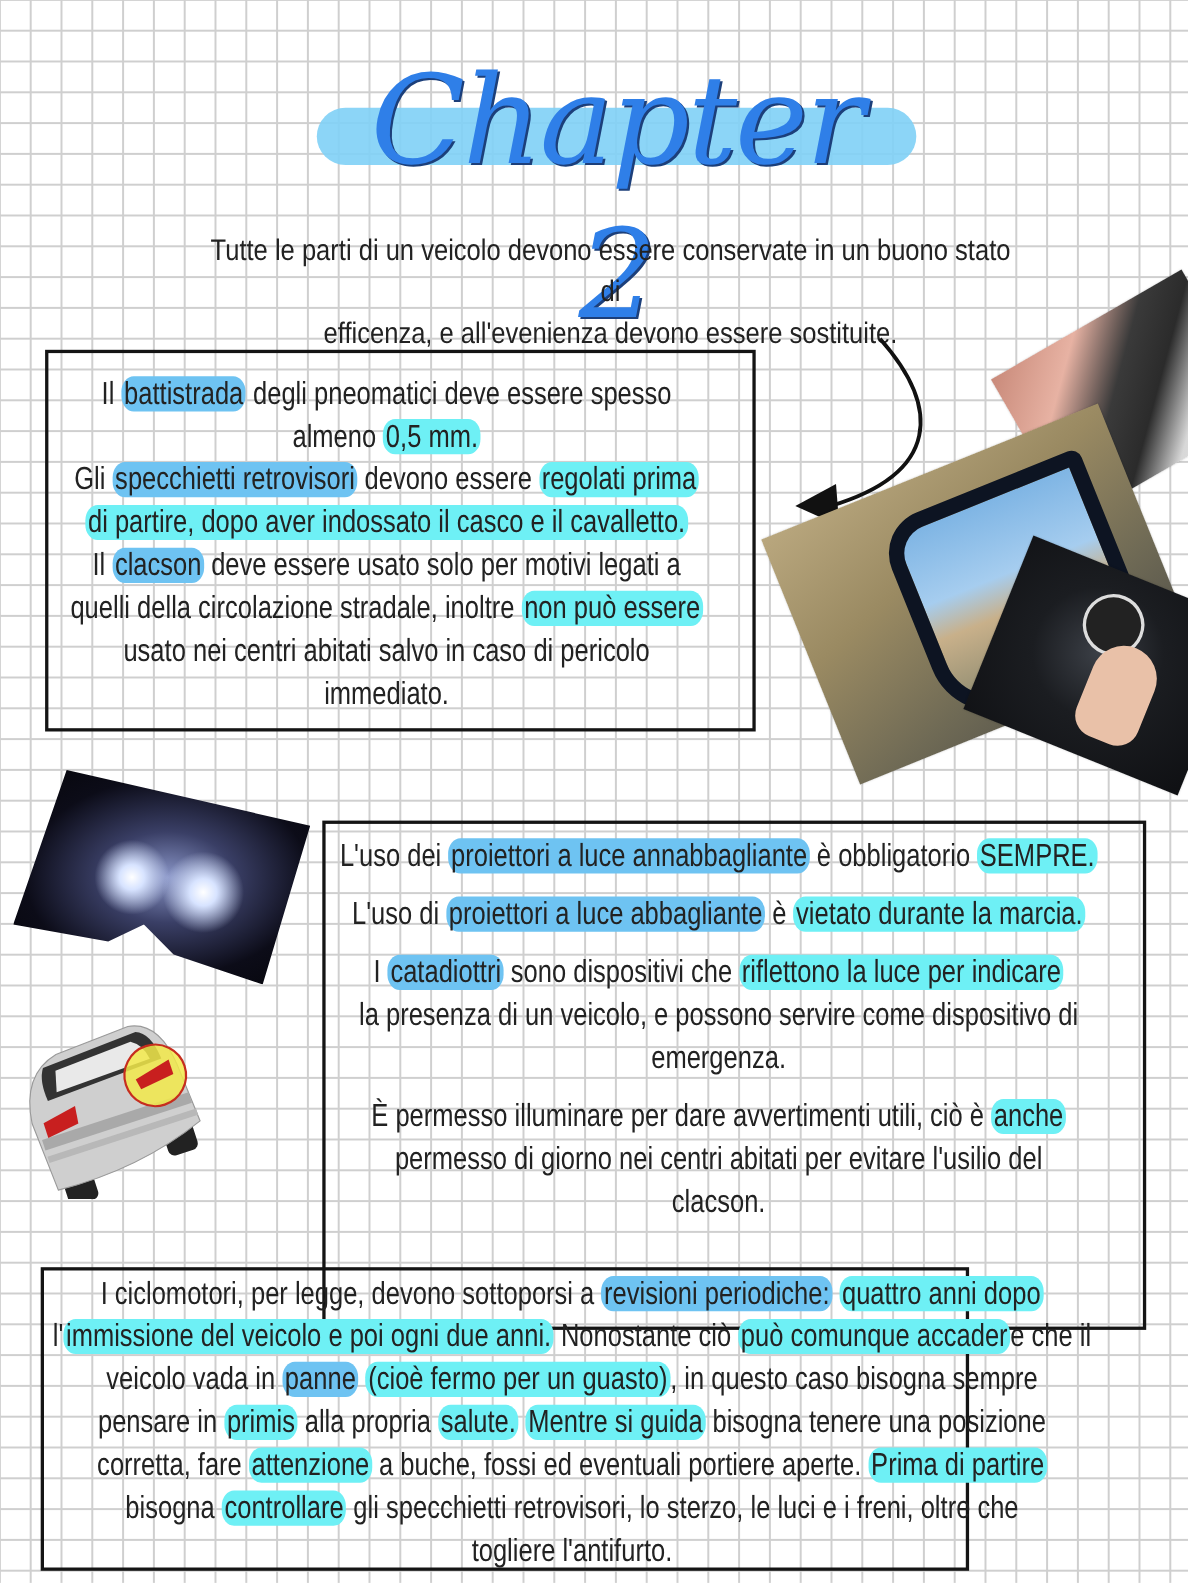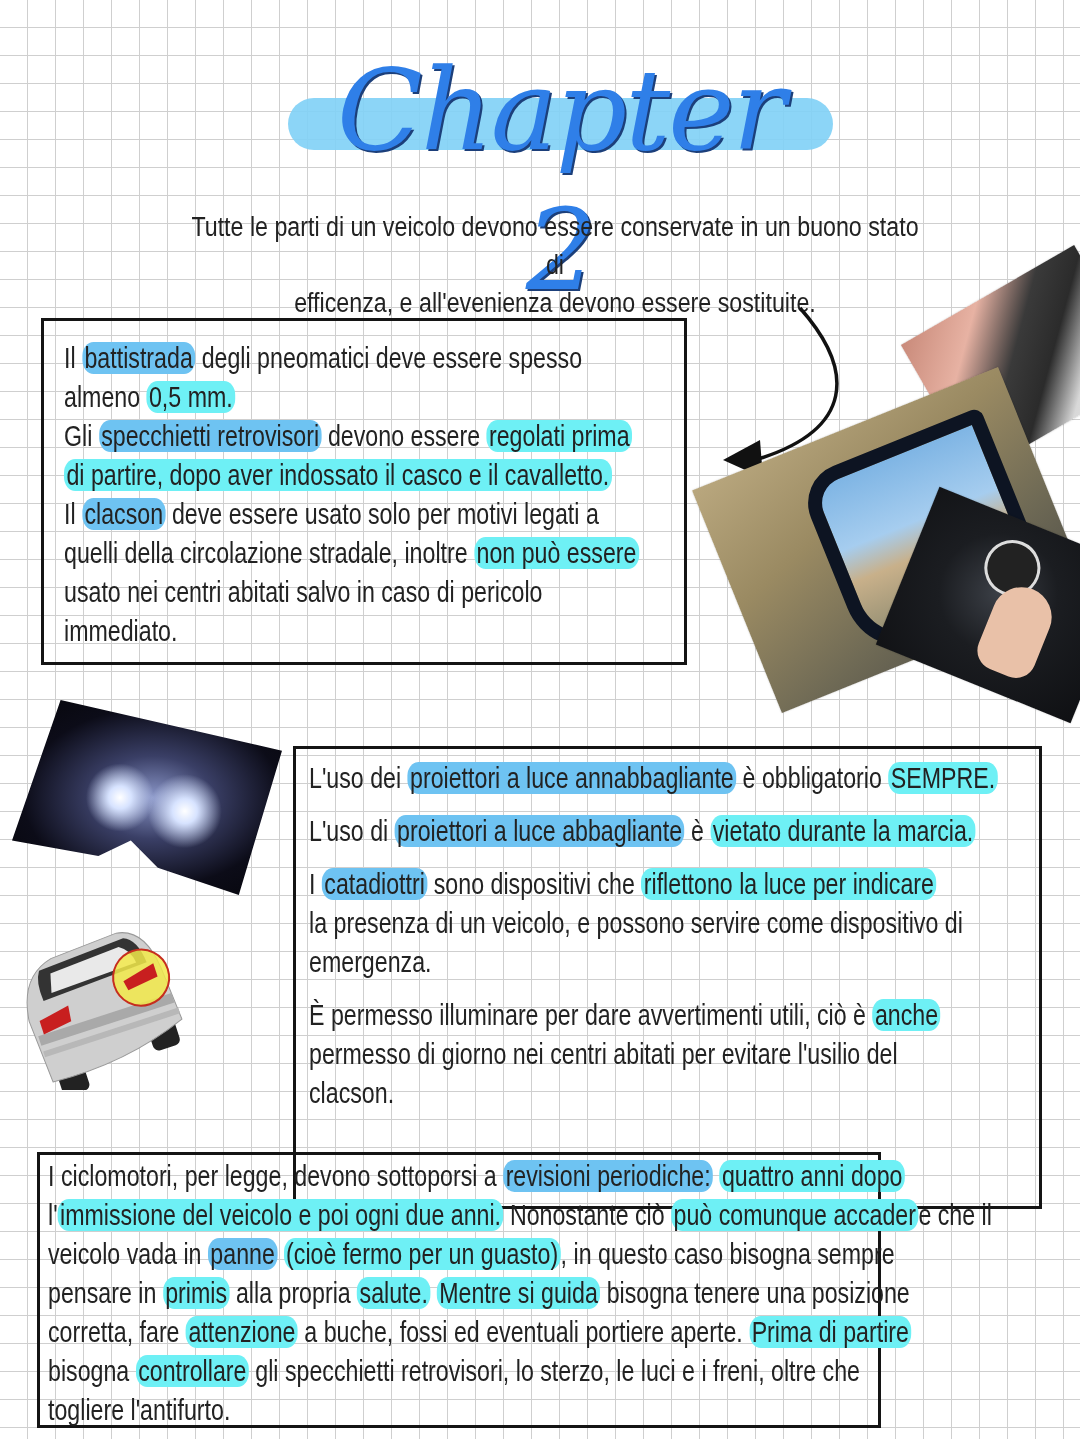--- a/index.html
+++ b/index.html
@@ -55,20 +55,21 @@
       font-weight: 300;
       transform: scaleX(0.86);
       transform-origin: center top;
     }
     .box {
       position: absolute;
       border: 3px solid #141414;
       box-sizing: border-box;
       font-family: "Liberation Sans", sans-serif;
       color: #222;
+      text-align: center;
     }
     .box .txt {
       transform-origin: left top;
       white-space: nowrap;
     }
     .box1 { left: 41px; top: 318px; width: 646px; height: 347px; }
     .box1 .txt {
       position: absolute; left: 20px; top: 18px;
       font-size: 29px; line-height: 39px;
       transform: scaleX(0.80);

